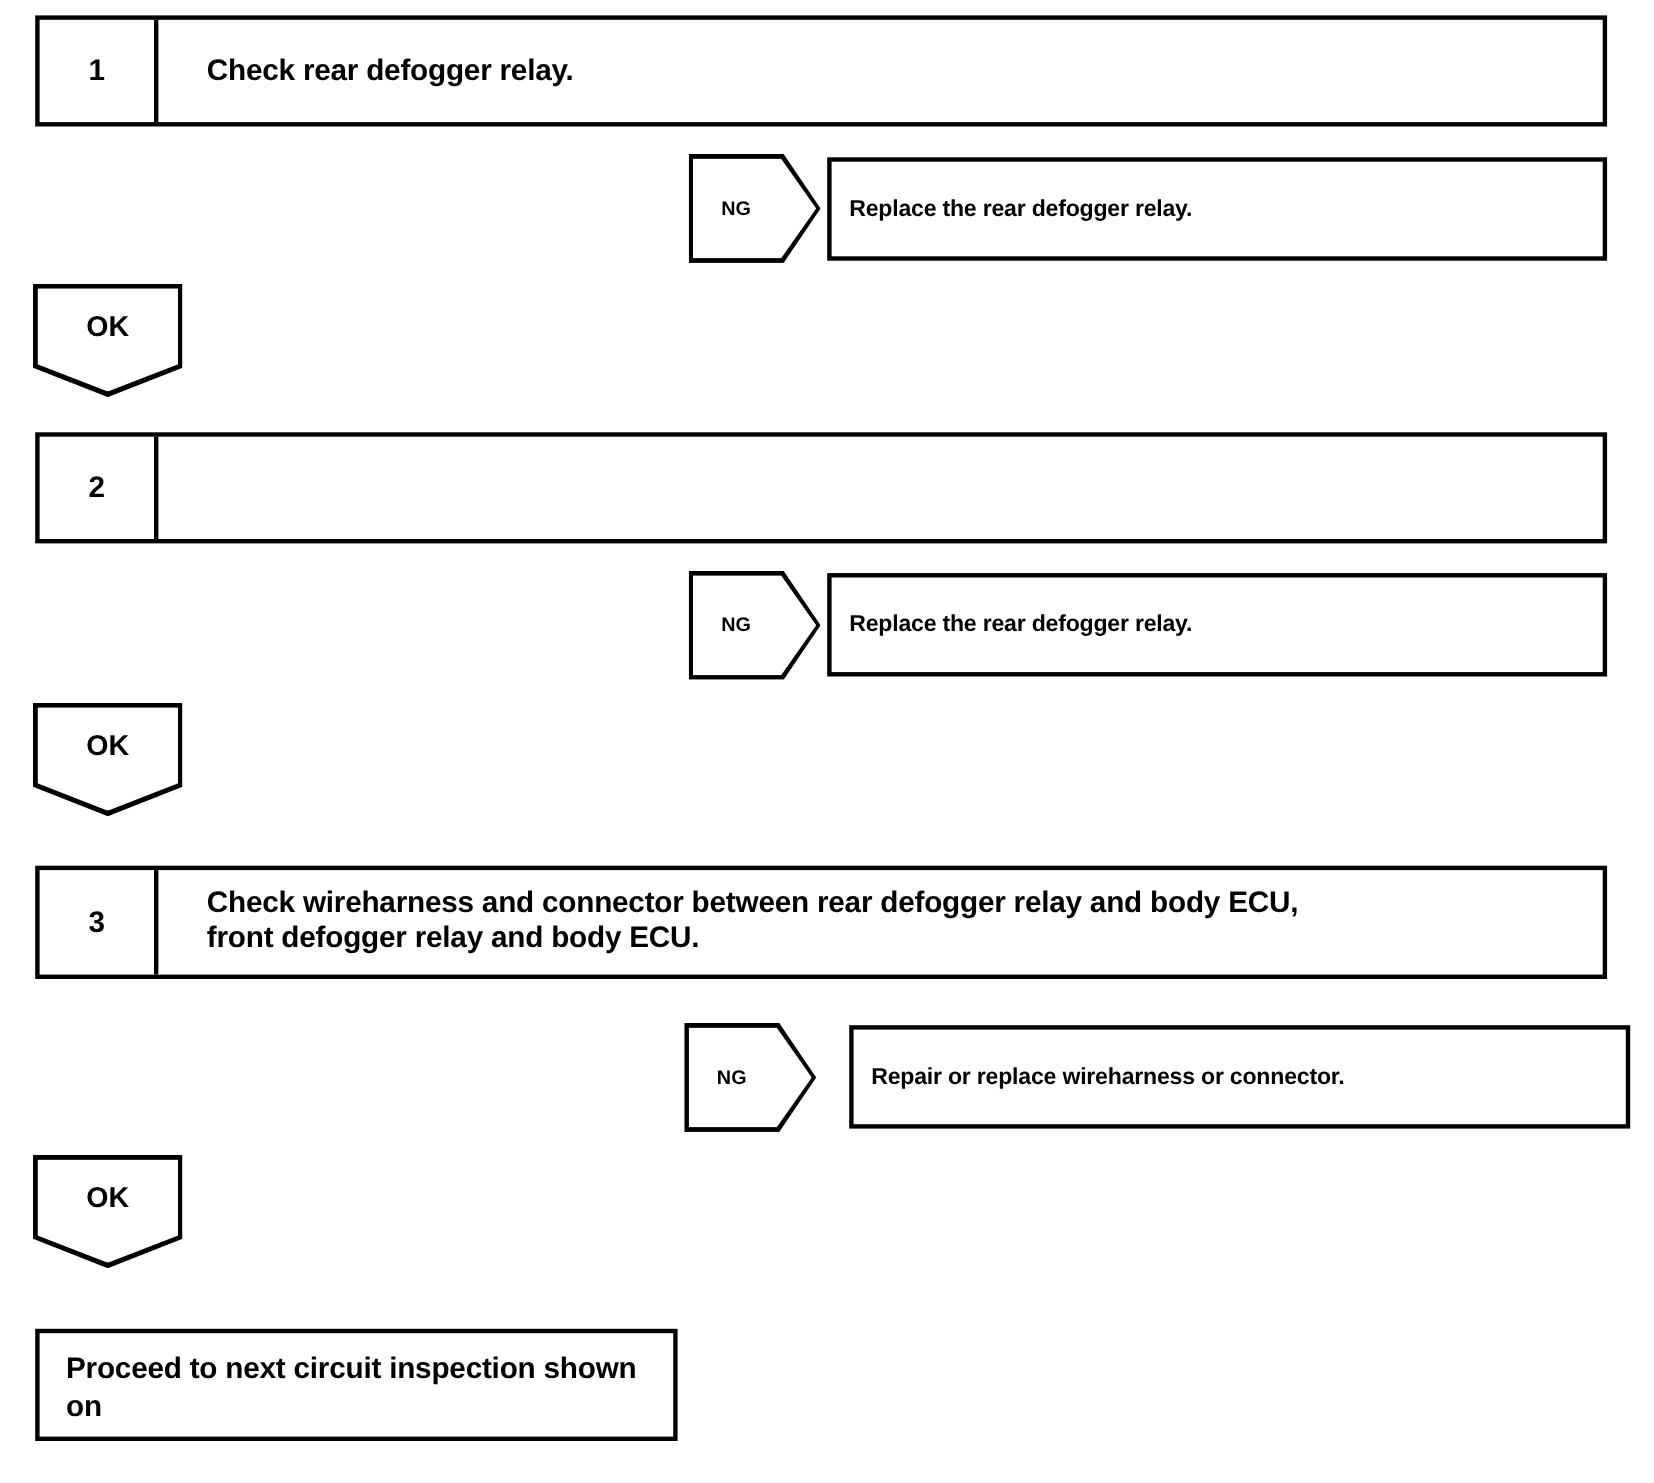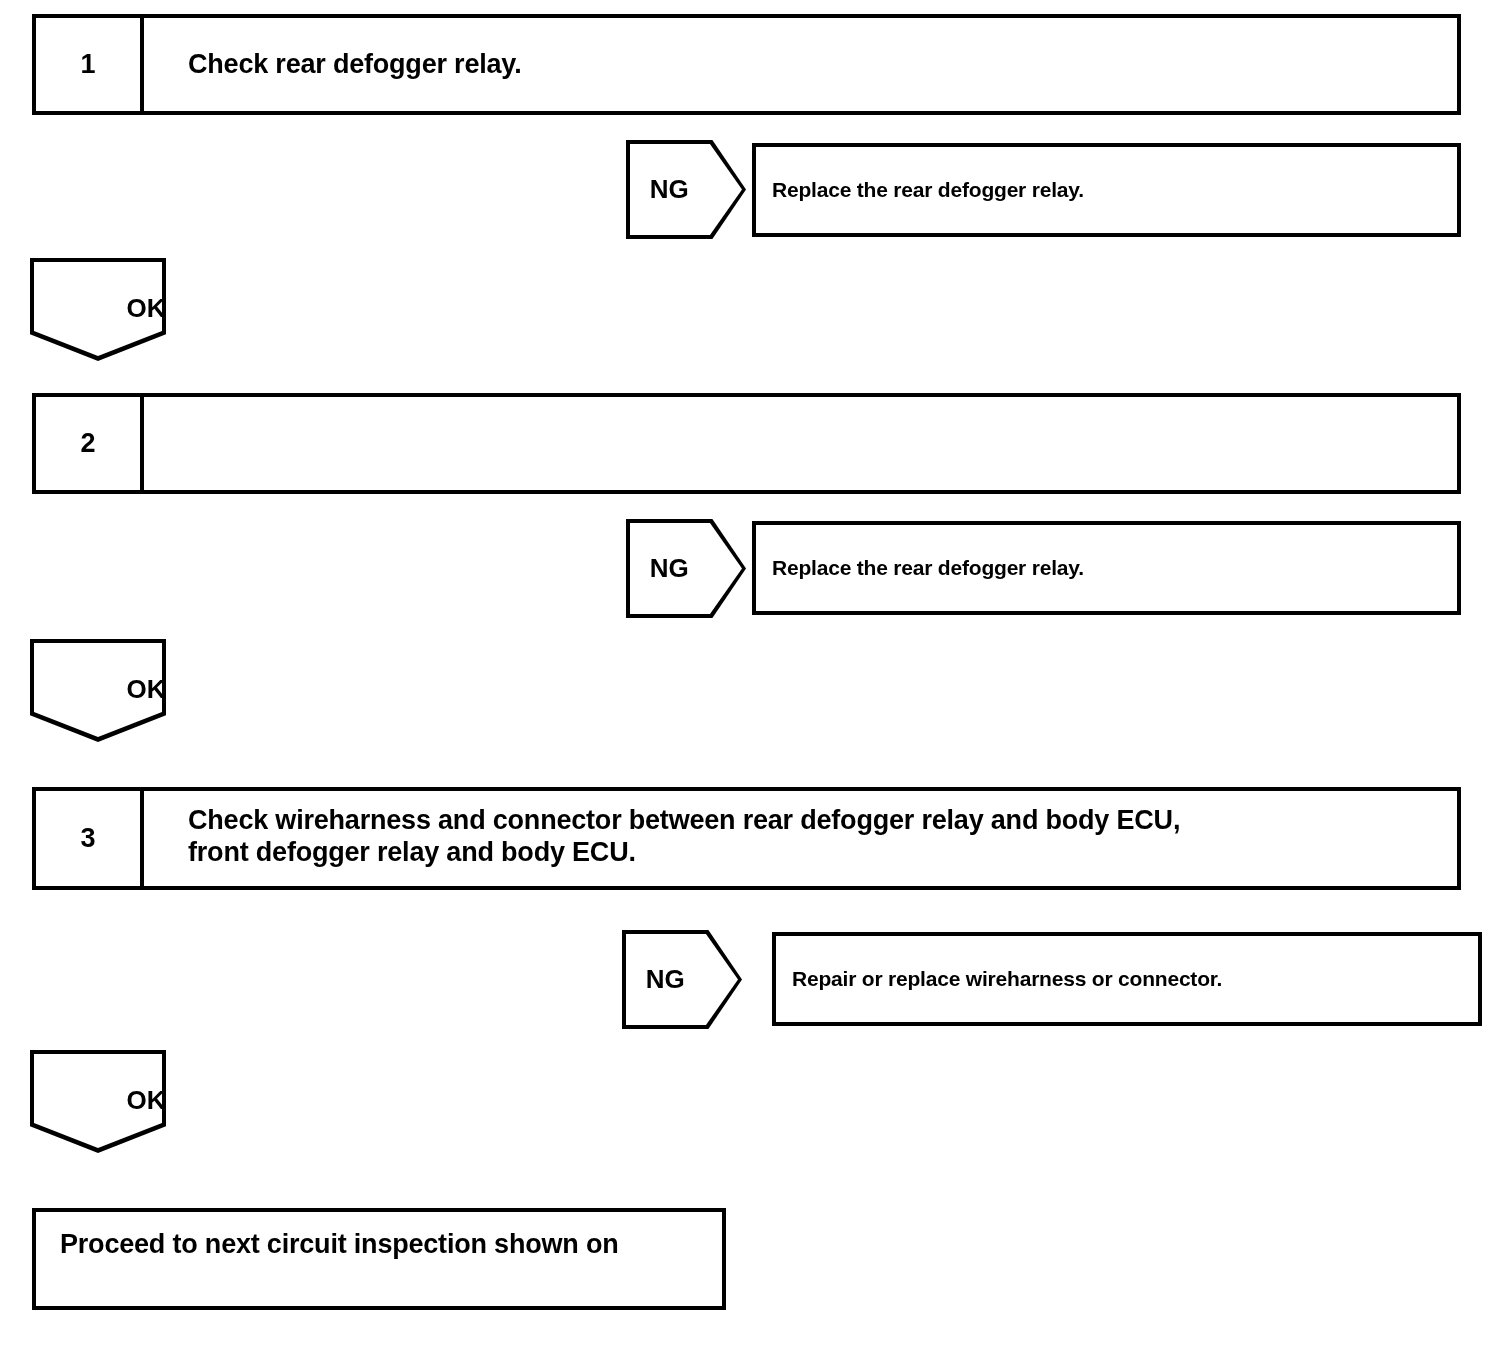--- a/index.html
+++ b/index.html
@@ -80,21 +80,21 @@
   .ng-flag .ng-label {
     position: absolute;
     left: 0;
     top: 0;
     width: 72%;
     height: 100%;
     display: flex;
     align-items: center;
     justify-content: center;
     font-weight: bold;
-    font-size: 26px;
+    font-size: 18px;
     color: #000000;
     letter-spacing: 0px;
   }
 
   
   .ok-flag {
     position: absolute;
     box-sizing: border-box;
     background: #000000;
     -webkit-clip-path: polygon(0% 0%, 100% 0%, 100% 74%, 50% 100%, 0% 74%);
@@ -106,30 +106,29 @@
     top: 4px;
     right: 4px;
     bottom: 5px;
     background: #ffffff;
     -webkit-clip-path: polygon(0% 0%, 100% 0%, 100% 73.5%, 50% 100%, 0% 73.5%);
     clip-path: polygon(0% 0%, 100% 0%, 100% 73.5%, 50% 100%, 0% 73.5%);
   }
   .ok-flag .ok-label {
     position: absolute;
     left: 0;
-    top: 12px;
+    top: 0;
     width: 100%;
     height: 74%;
     display: flex;
     align-items: center;
     justify-content: center;
     font-weight: bold;
     font-size: 26px;
     color: #000000;
-    margin-left: 48px;
   }
 
   
   .result-box {
     position: absolute;
     box-sizing: border-box;
     border: 4px solid #000000;
     background: #ffffff;
     display: flex;
     align-items: center;
@@ -208,19 +207,19 @@
     <div class="inner"></div>
     <div class="ng-label">NG</div>
   </div>
   <div class="result-box" style="left:772px; top:932px; width:710px; height:94px;">Repair or replace wireharness or connector.</div>
 
   <div class="ok-flag" style="left:30px; top:1050px; width:136px; height:103px;">
     <div class="inner"></div>
     <div class="ok-label">OK</div>
   </div>
 
-  <div class="final-box" style="left:32px; top:1208px; width:694px; height:102px;">
+  <div class="final-box" style="left:32px; top:1208px; width:584px; height:102px;">
     <div>
       <span>Proceed to next circuit inspection shown on</span><br>
     </div>
   </div>
 
 </div>
 
 </body></html>

